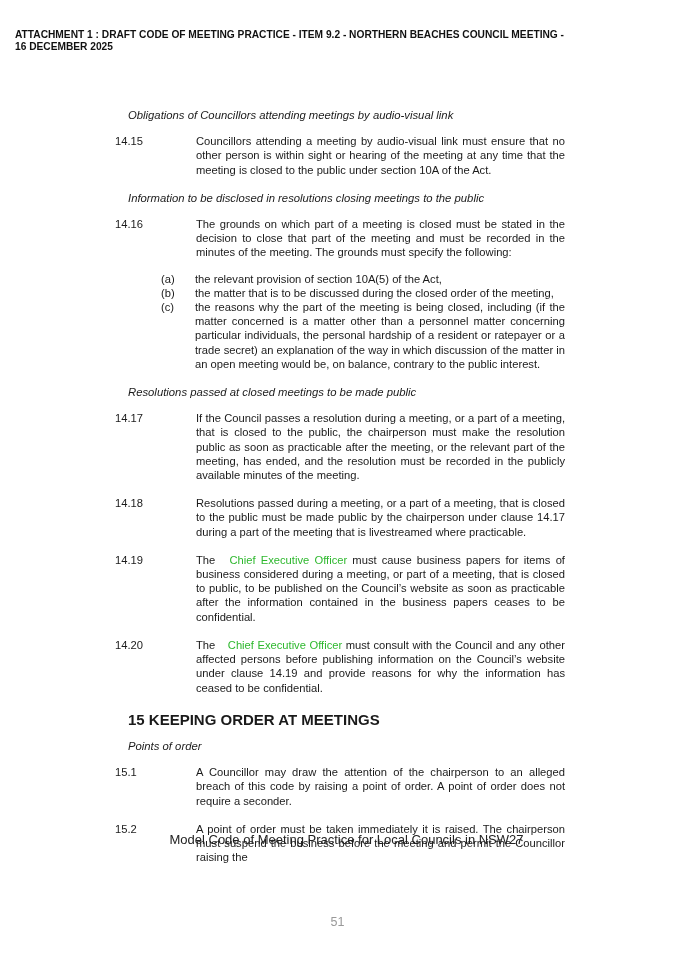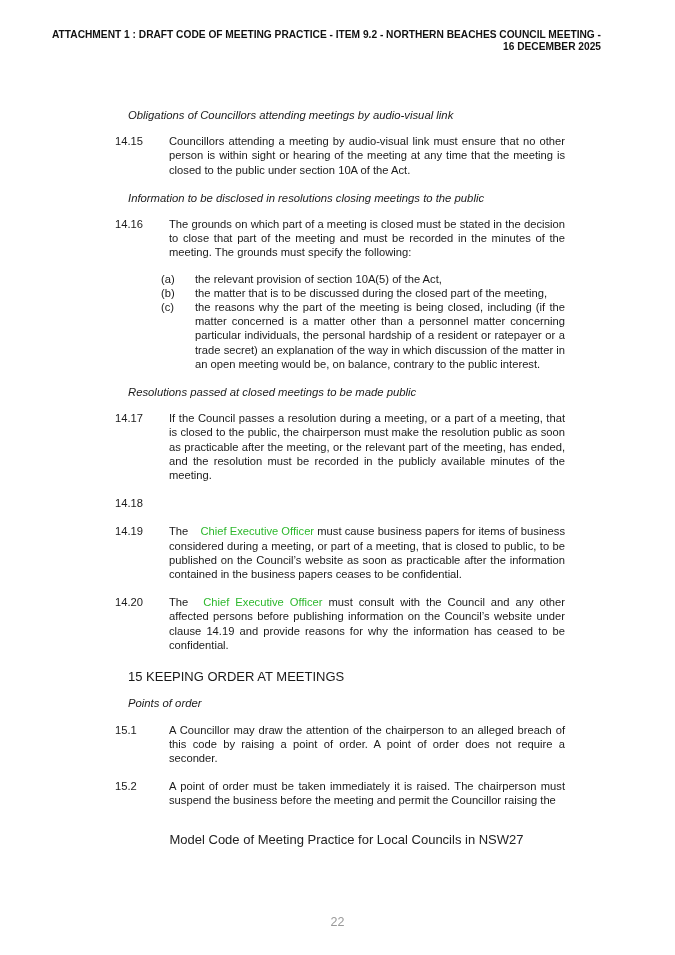--- a/index.html
+++ b/index.html
@@ -1,30 +1,30 @@
 <!DOCTYPE html>
 <html><head>
 <meta charset="utf-8">
 <style>
   html, body { margin:0; padding:0; background:#ffffff; }
   body { width:675px; height:955px; position:relative; overflow:hidden;
          font-family:"Liberation Sans", sans-serif; color:#1a1a1a; }
-  .header { position:absolute; right:74px; top:29px; width:600px; text-align:right;
+  .header { position:absolute; right:60px; top:29px; width:600px; 
             font-weight:bold; font-size:10.2px; line-height:12px; color:#111; }
   .content { position:absolute; left:128px; top:108px; width:437px; font-size:11.2px; line-height:14.2px; }
   .subhead { font-weight:normal; font-style:italic; font-size:11.3px; margin:0 0 12px 0; }
-  .clause { display:flex; margin:0 0 14px -13px; }
+  .clause { display:flex; margin:0 0 14px -13px;gap:27px; }
   .clause .num { width:54px; flex:none; }
   .clause .txt { flex:1; text-align:justify; }
   .list { margin:-2px 0 14px 0; padding-left:33px; }
   .list .item { display:flex; }
   .list .lbl { width:34px; flex:none; }
   .list .itxt { flex:1; text-align:justify; }
   .green { color:#2eb82e;margin-left:9px; }
-  .section { font-weight:normal; font-size:13px; margin:18px 0 12px 0; }
+  .section { font-weight:bold; font-size:15px; margin:18px 0 12px 0; }
   .footer { position:absolute; left:128px; top:832px; width:437px; font-size:13px; display:flex; justify-content:center; color:#222; }
   .pageno { position:absolute; left:0; width:675px; top:915px; text-align:center; font-size:12.5px; color:#999; }
 </style>
 </head>
 <body>
 
 <div class="header">
   <div>ATTACHMENT 1 : DRAFT CODE OF MEETING PRACTICE - ITEM 9.2 - NORTHERN BEACHES COUNCIL MEETING -</div>
   <div>16 DECEMBER 2025</div>
 </div>
@@ -41,35 +41,36 @@
     <span class="num">14.16</span>
     <span class="txt">The grounds on which part of a meeting is closed must be stated in the decision to close that part of the meeting and must be recorded in the minutes of the meeting. The grounds must specify the following:</span>
   </div>
   <div class="list">
     <div class="item">
       <span class="lbl">(a)</span>
       <span class="itxt">the relevant provision of section 10A(5) of the Act,</span>
     </div>
     <div class="item">
       <span class="lbl">(b)</span>
-      <span class="itxt">the matter that is to be discussed during the closed part of the meeting,</span>
+      <span class="itxt">the matter that is to be discussed during the closed order of the meeting,</span>
     </div>
     <div class="item">
       <span class="lbl">(c)</span>
       <span class="itxt">the reasons why the part of the meeting is being closed, including (if the matter concerned is a matter other than a personnel matter concerning particular individuals, the personal hardship of a resident or ratepayer or a trade secret) an explanation of the way in which discussion of the matter in an open meeting would be, on balance, contrary to the public interest.</span>
     </div>
   </div>
 
   <div class="subhead">Resolutions passed at closed meetings to be made public</div>
   <div class="clause">
     <span class="num">14.17</span>
     <span class="txt">If the Council passes a resolution during a meeting, or a part of a meeting, that is closed to the public, the chairperson must make the resolution public as soon as practicable after the meeting, or the relevant part of the meeting, has ended, and the resolution must be recorded in the publicly available minutes of the meeting.</span>
   </div>
   <div class="clause">
     <span class="num">14.18</span>
+    <span class="txt">Resolutions passed during a meeting, or a part of a meeting, that is closed to the public must be made public by the chairperson under clause 14.17 during a part of the meeting that is livestreamed where practicable.</span>
   </div>
   <div class="clause">
     <span class="num">14.19</span>
     <span class="txt"><span>The </span><span class="green">Chief Executive Officer</span><span> must cause business papers for items of business considered during a meeting, or part of a meeting, that is closed to public, to be published on the Council’s website as soon as practicable after the information contained in the business papers ceases to be confidential.</span></span>
   </div>
   <div class="clause">
     <span class="num">14.20</span>
     <span class="txt"><span>The </span><span class="green">Chief Executive Officer</span><span> must consult with the Council and any other affected persons before publishing information on the Council’s website under clause 14.19 and provide reasons for why the information has ceased to be confidential.</span></span>
   </div>
 
@@ -83,13 +84,13 @@
     <span class="num">15.2</span>
     <span class="txt">A point of order must be taken immediately it is raised. The chairperson must suspend the business before the meeting and permit the Councillor raising the</span>
   </div>
 </div>
 
 <div class="footer">
   <span>Model Code of Meeting Practice for Local Councils in NSW</span>
   <span>27</span>
 </div>
 
-<div class="pageno">22</div>
+<div class="pageno">51</div>
 
 </body></html>

